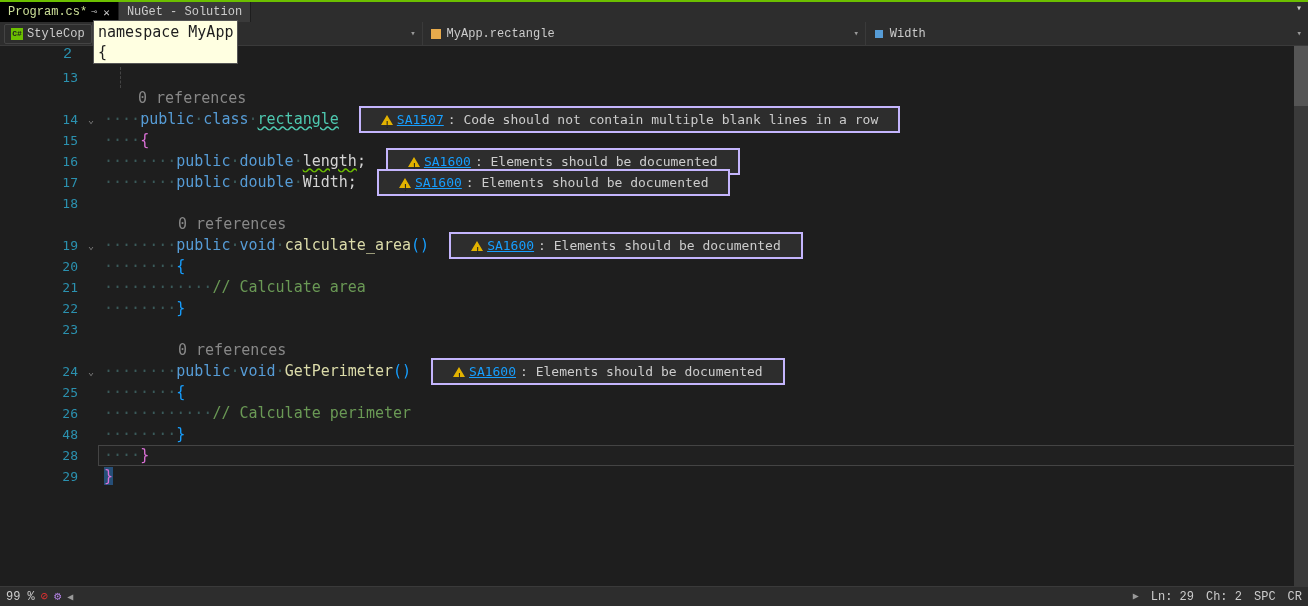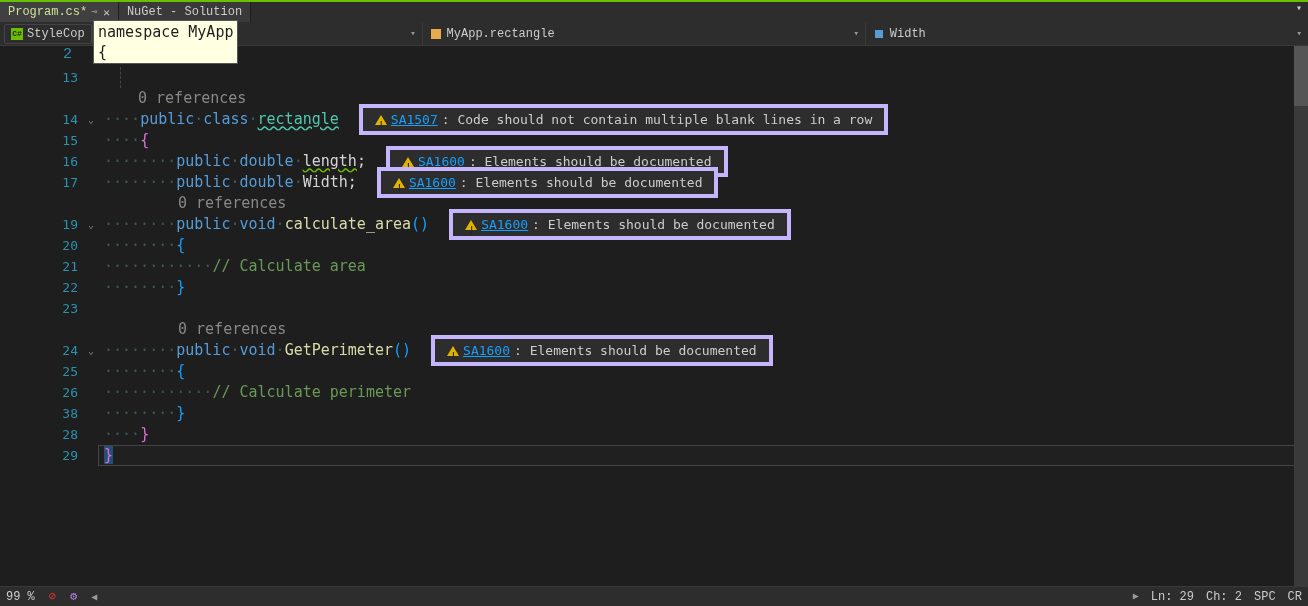--- a/index.html
+++ b/index.html
@@ -23,21 +23,21 @@
   display: flex;
   align-items: center;
   padding: 0 8px;
   font-size: 12px;
   height: 20px;
   white-space: nowrap;
   gap: 4px;
   border-right: 1px solid #1e1e1e;
 }
 .tab.active {
-  background: #404040;
+  background: #000000;
   color: #cde098;
 }
 .tab.inactive { color: #ccc; background: #3a3a3a; }
 .tab .pin { font-size: 10px; color: #999; }
 .tab .close { font-size: 11px; color: #ccc; margin-left: 2px; }
 .toolbar-row {
   display: flex;
   height: 24px;
   background: #2d2d2d;
   align-items: center;
@@ -139,23 +139,23 @@
 .comment { color: #6a9955; }
 .codelens {
   font-size: 15px;
   color: #888;
   margin-left: 106px;
 }
 .codelens.indent2 { margin-left: 186px; }
 .warn-box {
   display: inline-flex;
   align-items: center;
-  border: 4px solid #c4b5fd;
+  border: 2px solid #c4b5fd;
   background: #2d2d2d;
-  padding: 1px 12px;
+  padding: 1px 20px;
   margin-left: 20px;
   font-size: 13px;
   gap: 4px;
 }
 .warn-tri {
   width: 0; height: 0;
   border-left: 6px solid transparent;
   border-right: 6px solid transparent;
   border-bottom: 10px solid #e2b200;
   position: relative;
@@ -186,21 +186,21 @@
   position: absolute;
   bottom: 0; left: 0; right: 0;
   height: 20px;
   background: #2d2d2d;
   border-top: 1px solid #3a3a3a;
   display: flex;
   align-items: center;
   font-size: 12px;
   color: #ccc;
   padding: 0 6px;
-  gap: 14px;
+  gap: 6px;
 }
 .statusbar .right { margin-left: auto; display: flex; gap: 12px; }
 .statusbar .chev-l, .statusbar .chev-r { font-size: 10px; color: #999; }
 .sel-line {
   position: absolute;
   left: 98px; right: 0;
   height: 21px;
   border: 1px solid #444;
   background: rgba(40,40,40,0.3);
 }
@@ -316,20 +316,24 @@
       <span class="ln">17</span>
         <span class="fold"></span>
       <span class="code"><span class="dots">········</span><span class="kw">public</span><span class="dots">·</span><span class="kw">double</span><span class="dots">·</span><span class="punct">Width</span><span class="punct">;</span></span>
       <span class="warn-box">
         <span class="warn-tri"></span>
         <span class="warn-code">SA1600</span>
           <span class="warn-msg">: Elements should be documented</span>
       </span>
     </div>
 
+    <div class="line">
+      <span class="ln">18</span>
+        <span class="fold"></span>
+    </div>
 
     <div class="line">
       <span class="ln"></span>
         <span class="fold"></span>
       <span class="codelens indent2" style="margin-left:80px;">0 references</span>
     </div>
 
     <div class="line">
       <span class="ln">19</span>
       <span class="fold">⌄</span>
@@ -387,21 +391,21 @@
       <span class="code"><span class="dots">········</span><span class="br2">{</span></span>
     </div>
 
     <div class="line">
       <span class="ln">26</span>
         <span class="fold"></span>
       <span class="code"><span class="dots">············</span><span class="comment">// Calculate perimeter</span></span>
     </div>
 
     <div class="line">
-      <span class="ln">38</span>
+      <span class="ln">48</span>
         <span class="fold"></span>
       <span class="code"><span class="dots">········</span><span class="br2">}</span></span>
     </div>
 
     <div class="line">
       <span class="ln">28</span>
         <span class="fold"></span>
       <span class="code"><span class="dots">····</span><span class="br">}</span></span>
     </div>
 

